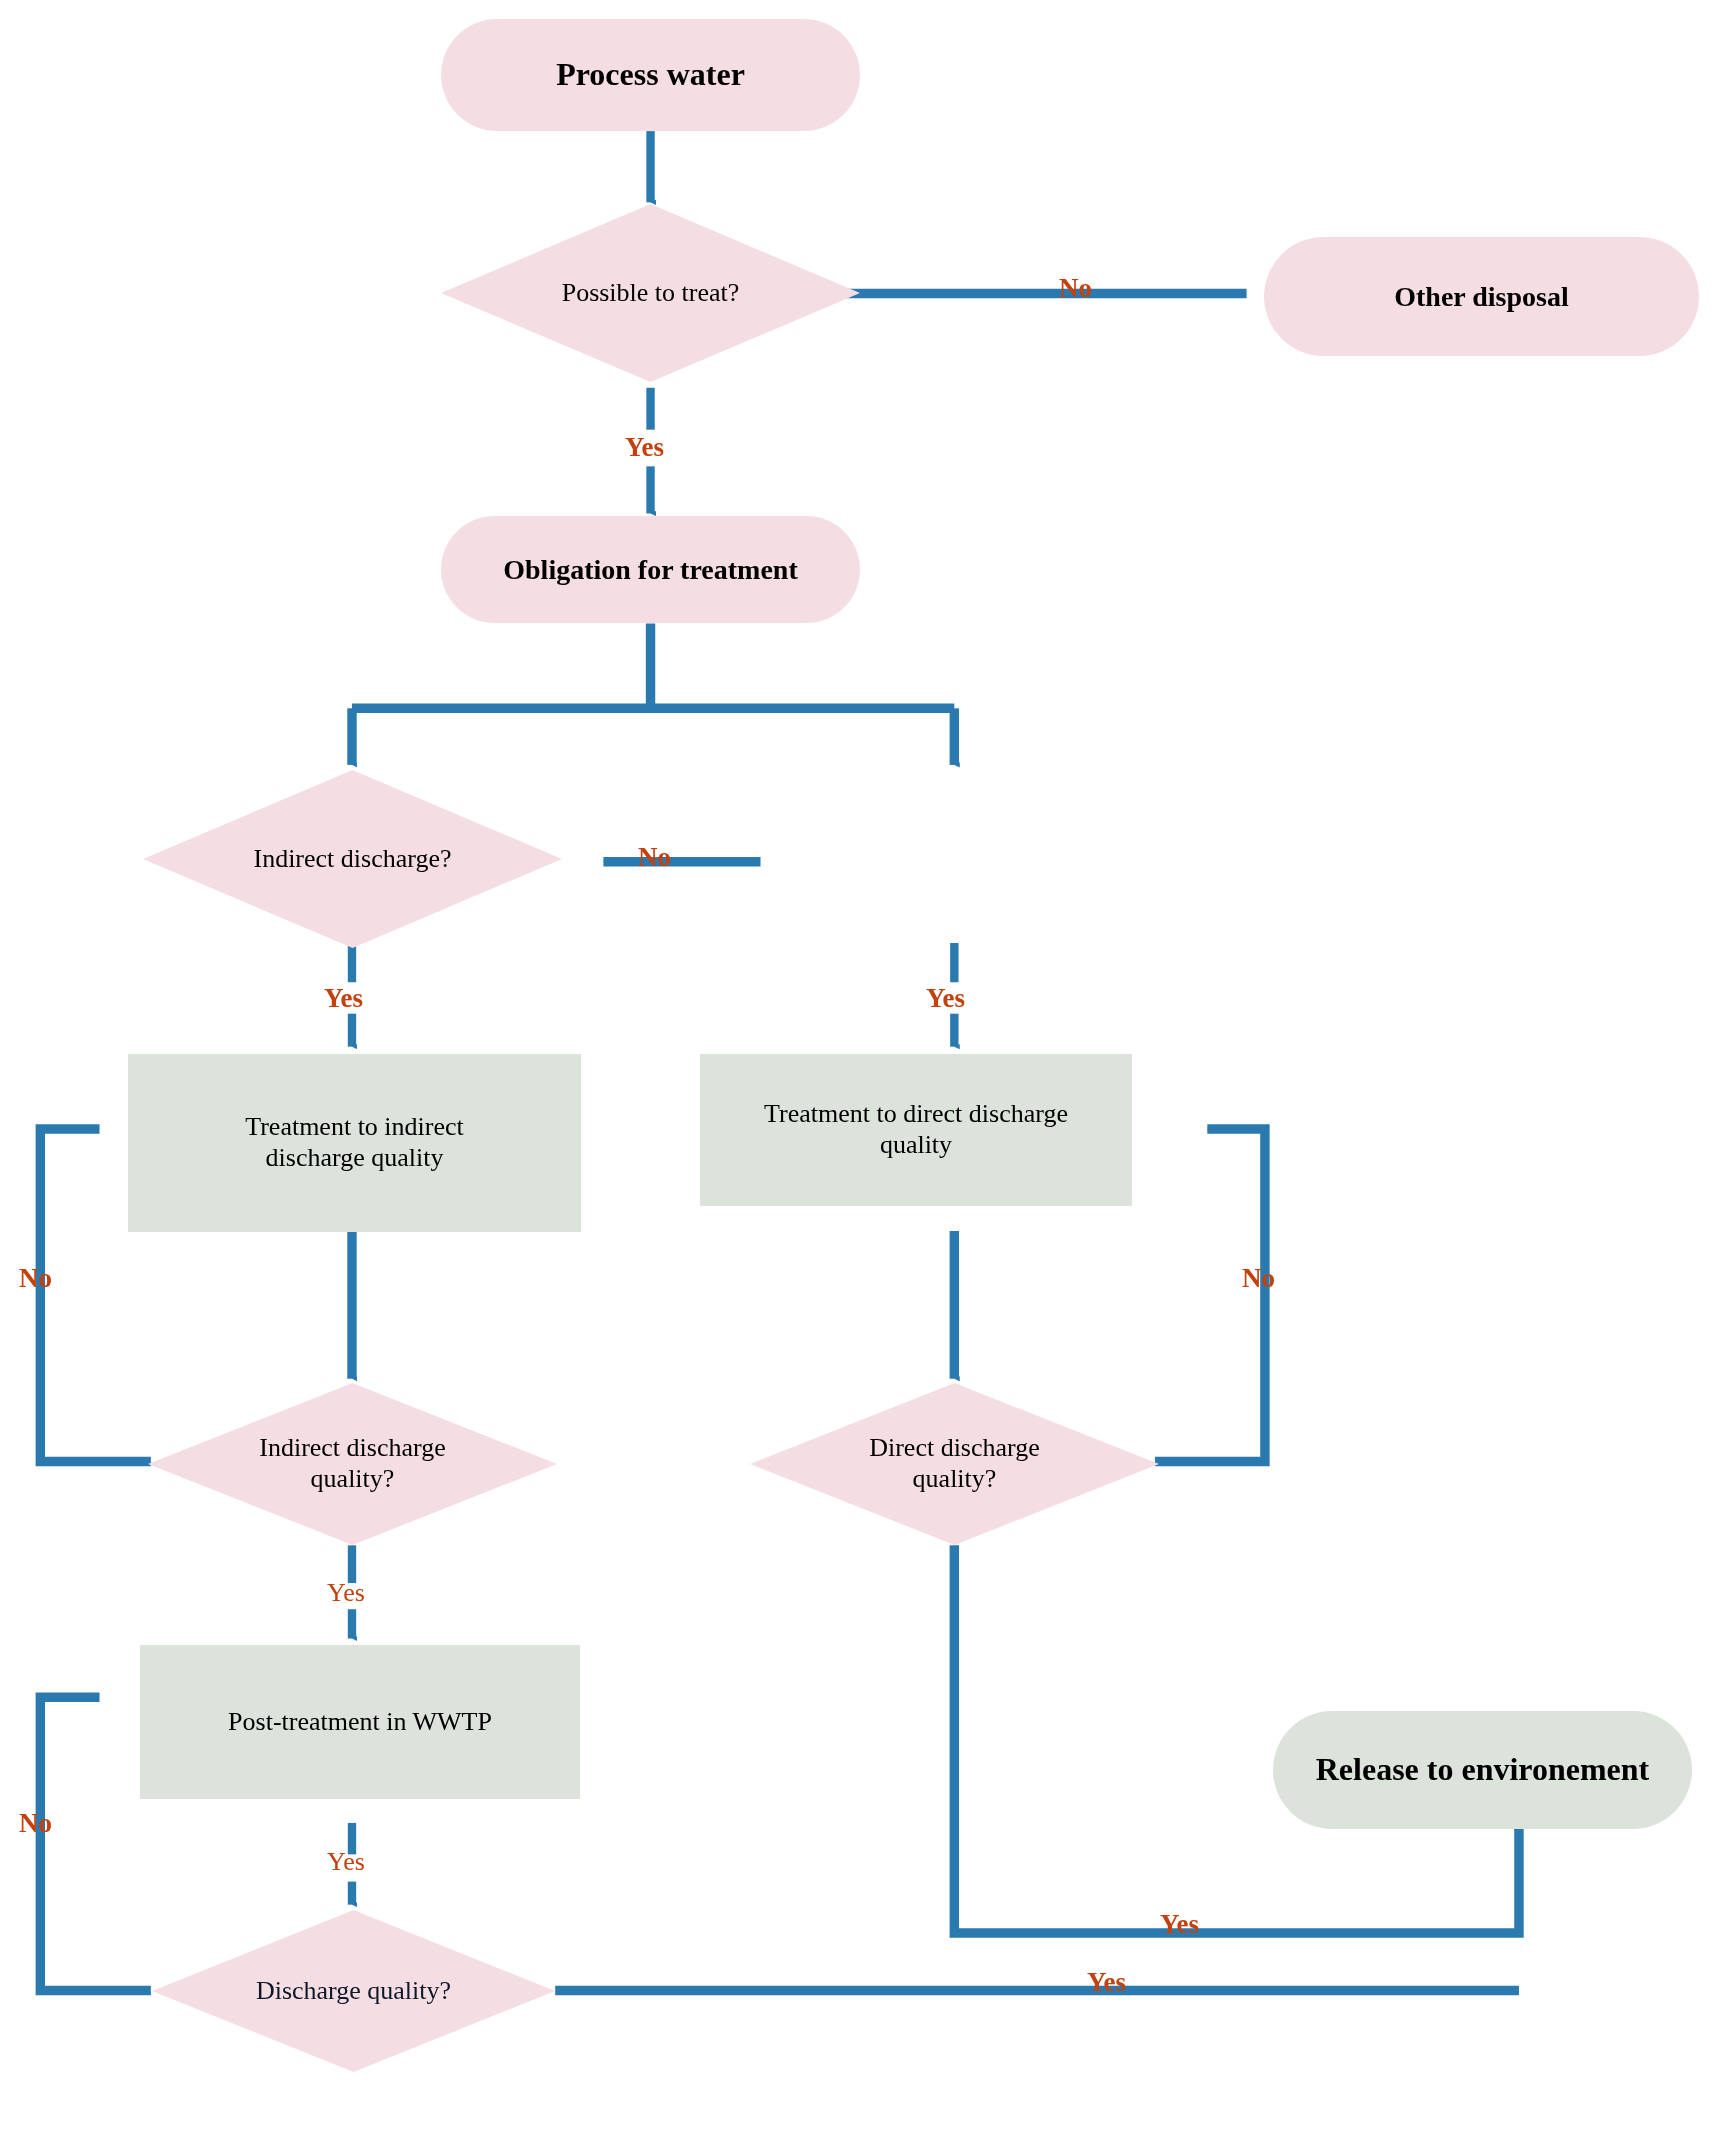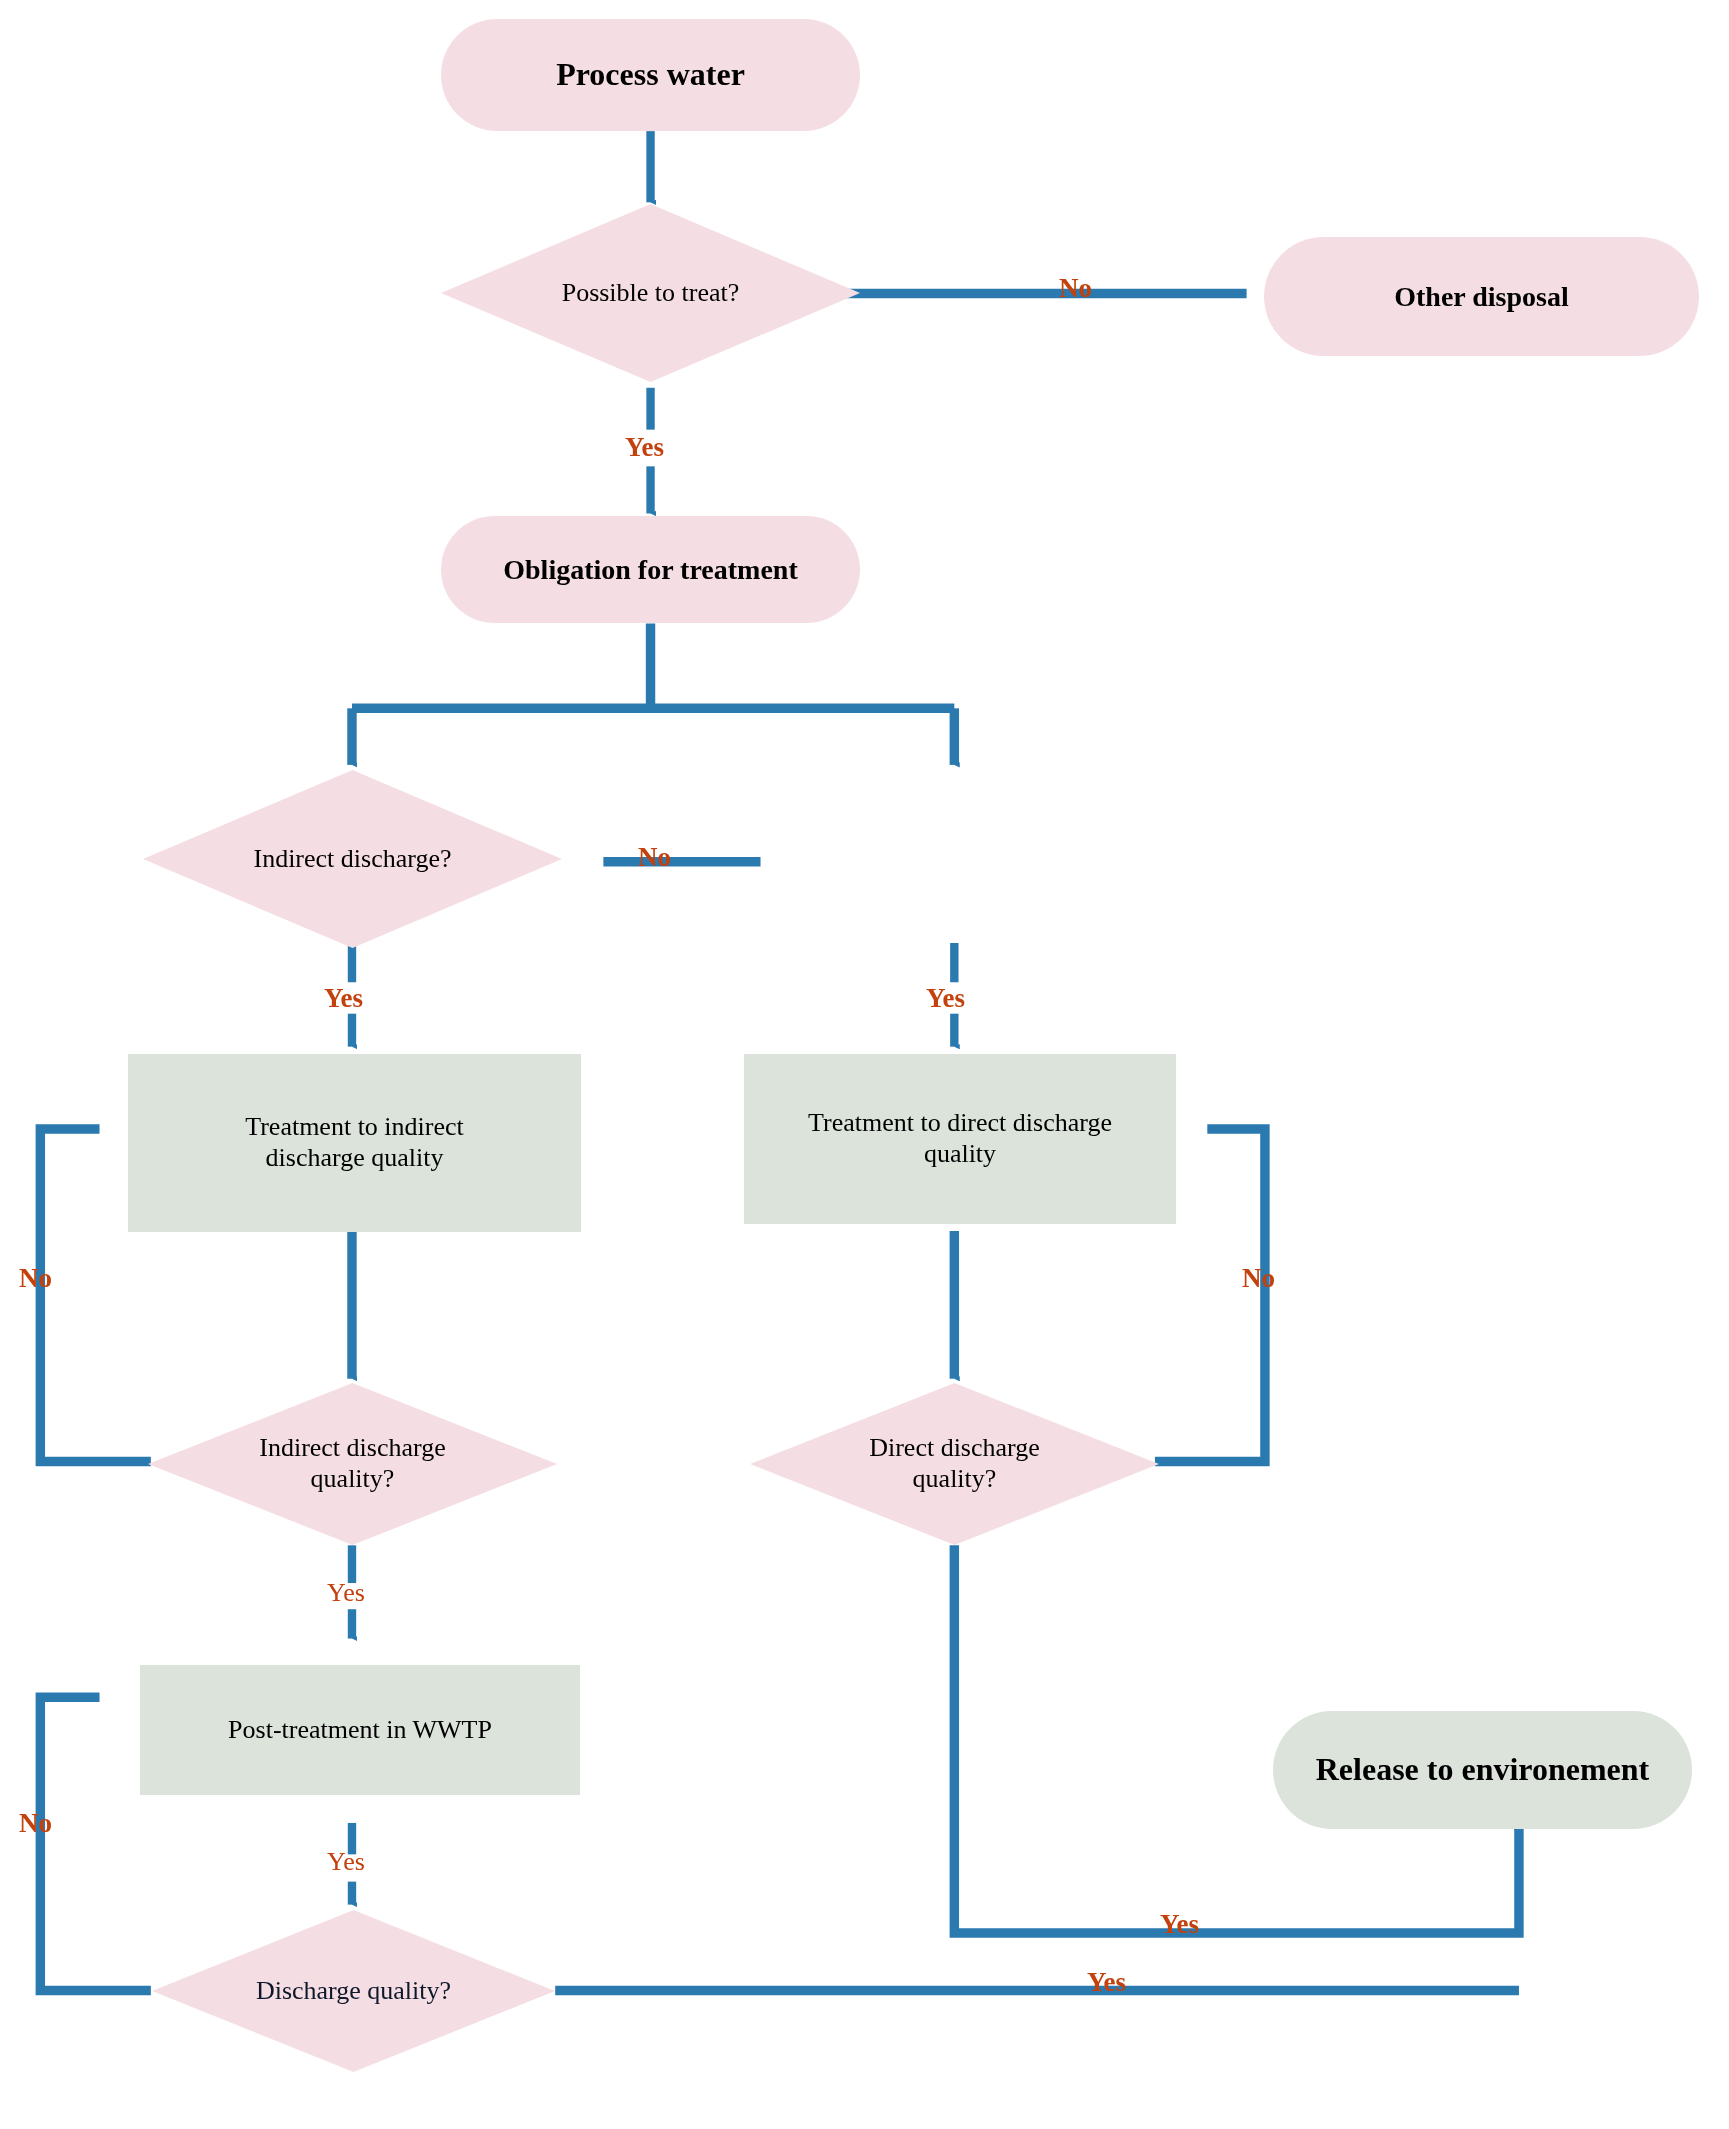--- a/index.html
+++ b/index.html
@@ -169,42 +169,42 @@
   </div>
 
 
   <div class="node rect-green" style="left:128px; top:1054px; width:453px; height:178px; font-size:26px;">
     <span class="txt regular">
       <span>Treatment to indirect</span><br>
       <span>discharge quality</span>
     </span>
   </div>
 
-  <div class="node rect-green" style="left:744px; top:1054px; width:432px; height:170px; font-size:26px;">
+  <div class="node rect-green" style="left:700px; top:1054px; width:432px; height:152px; font-size:26px;">
     <span class="txt regular">
       <span>Treatment to direct discharge</span><br>
       <span>quality</span>
     </span>
   </div>
 
   <div class="node diamond" style="left:148px; top:1383px; width:409px; height:162px; font-size:26px;">
     <span class="txt regular">
       <span>Indirect discharge</span><br>
       <span>quality?</span>
     </span>
   </div>
 
   <div class="node diamond" style="left:750px; top:1383px; width:409px; height:162px; font-size:26px;">
     <span class="txt regular">
       <span>Direct discharge</span><br>
       <span>quality?</span>
     </span>
   </div>
 
-  <div class="node rect-green" style="left:140px; top:1645px; width:440px; height:130px; font-size:26px;margin-top:20px;">
+  <div class="node rect-green" style="left:140px; top:1645px; width:440px; height:154px; font-size:26px;">
     <span class="txt regular">Post-treatment in WWTP</span>
   </div>
 
   <div class="node diamond" style="left:152px; top:1910px; width:403px; height:162px; font-size:26px; color:#e3007c;">
     <span class="txt regular" style="color:#0f172a;">Discharge quality?</span>
   </div>
 
   <div class="node stadium-green" style="left:1273px; top:1711px; width:419px; height:118px; font-size:32px;">
     <span class="txt bold">Release to environement</span>
   </div>

